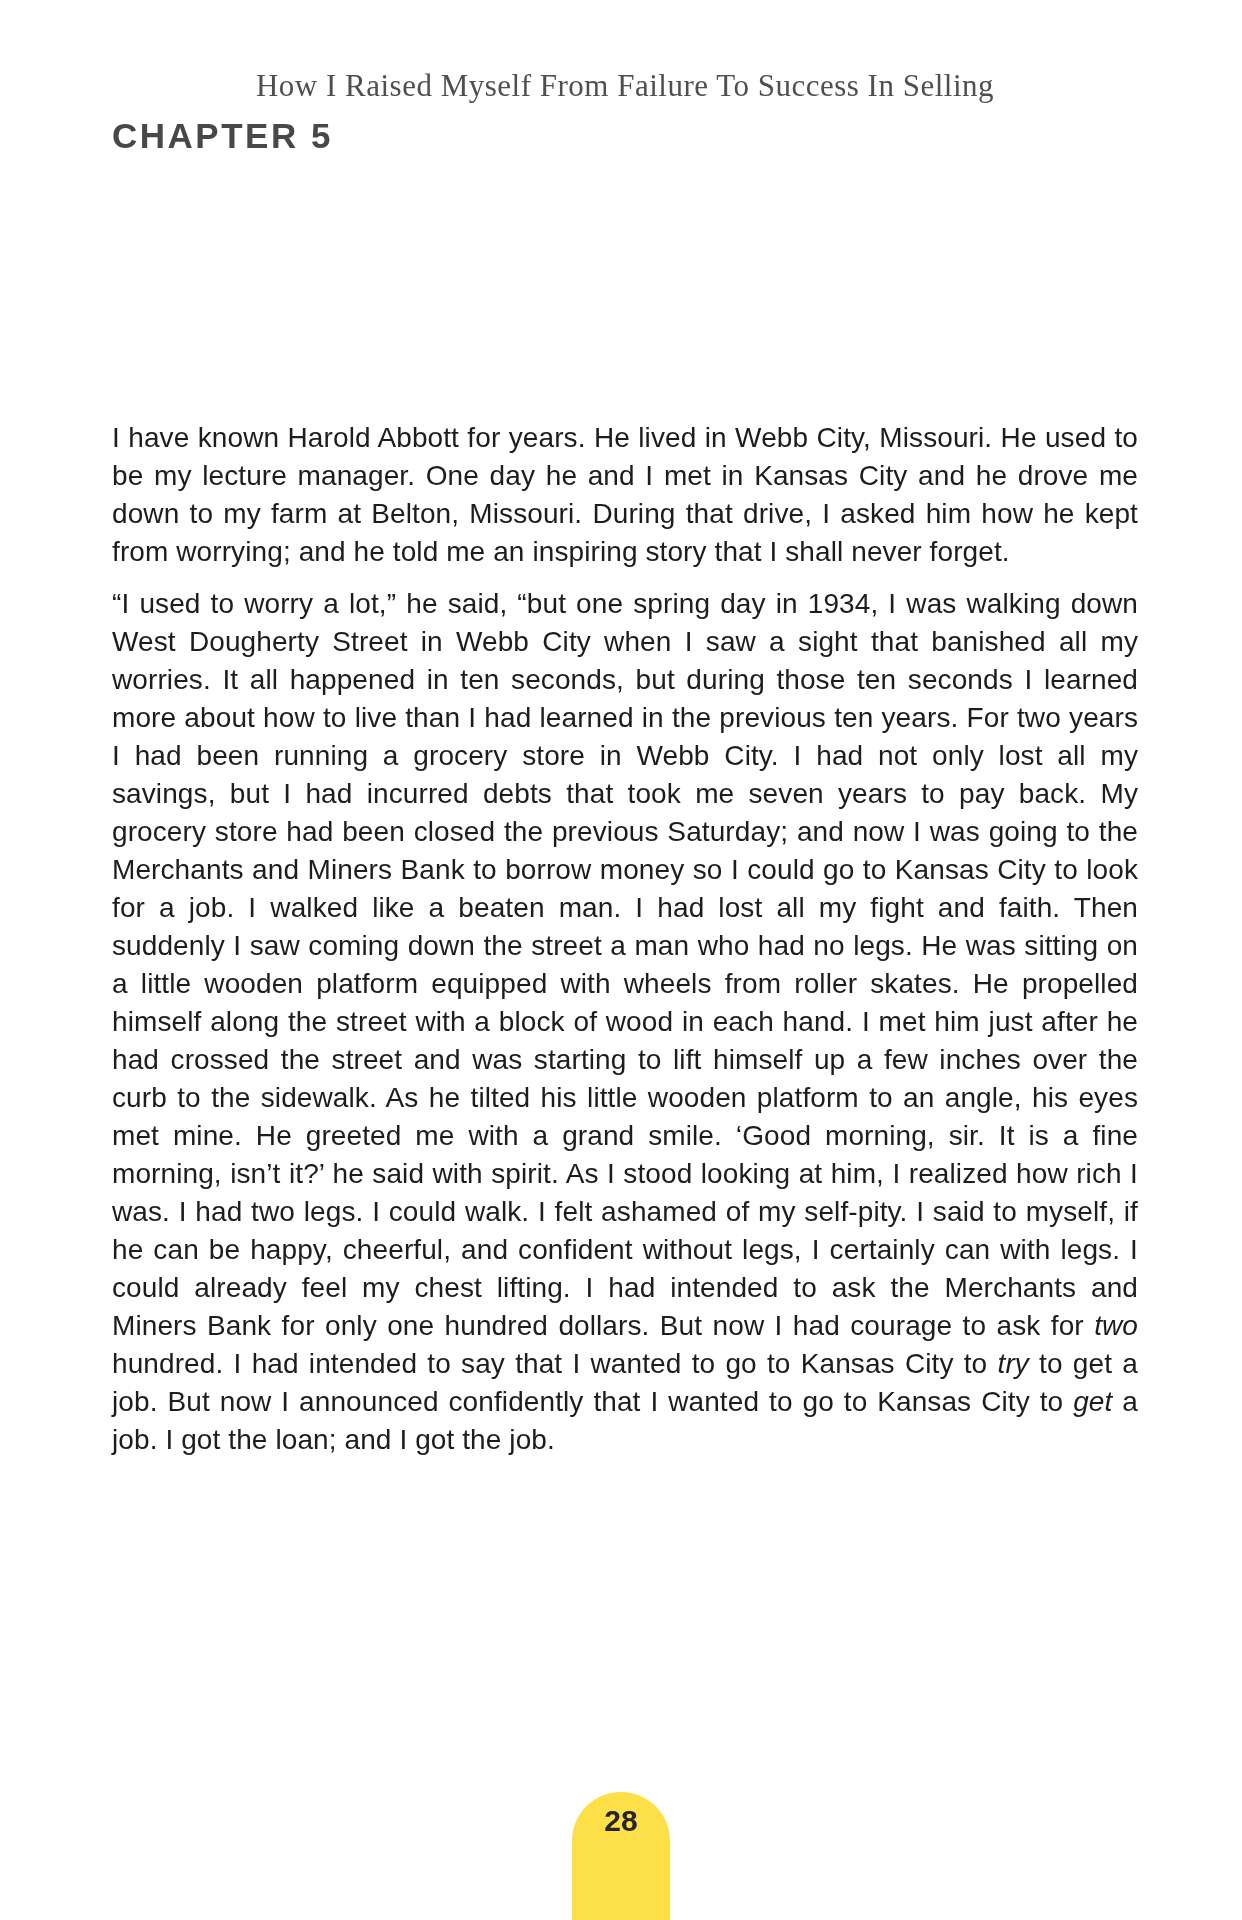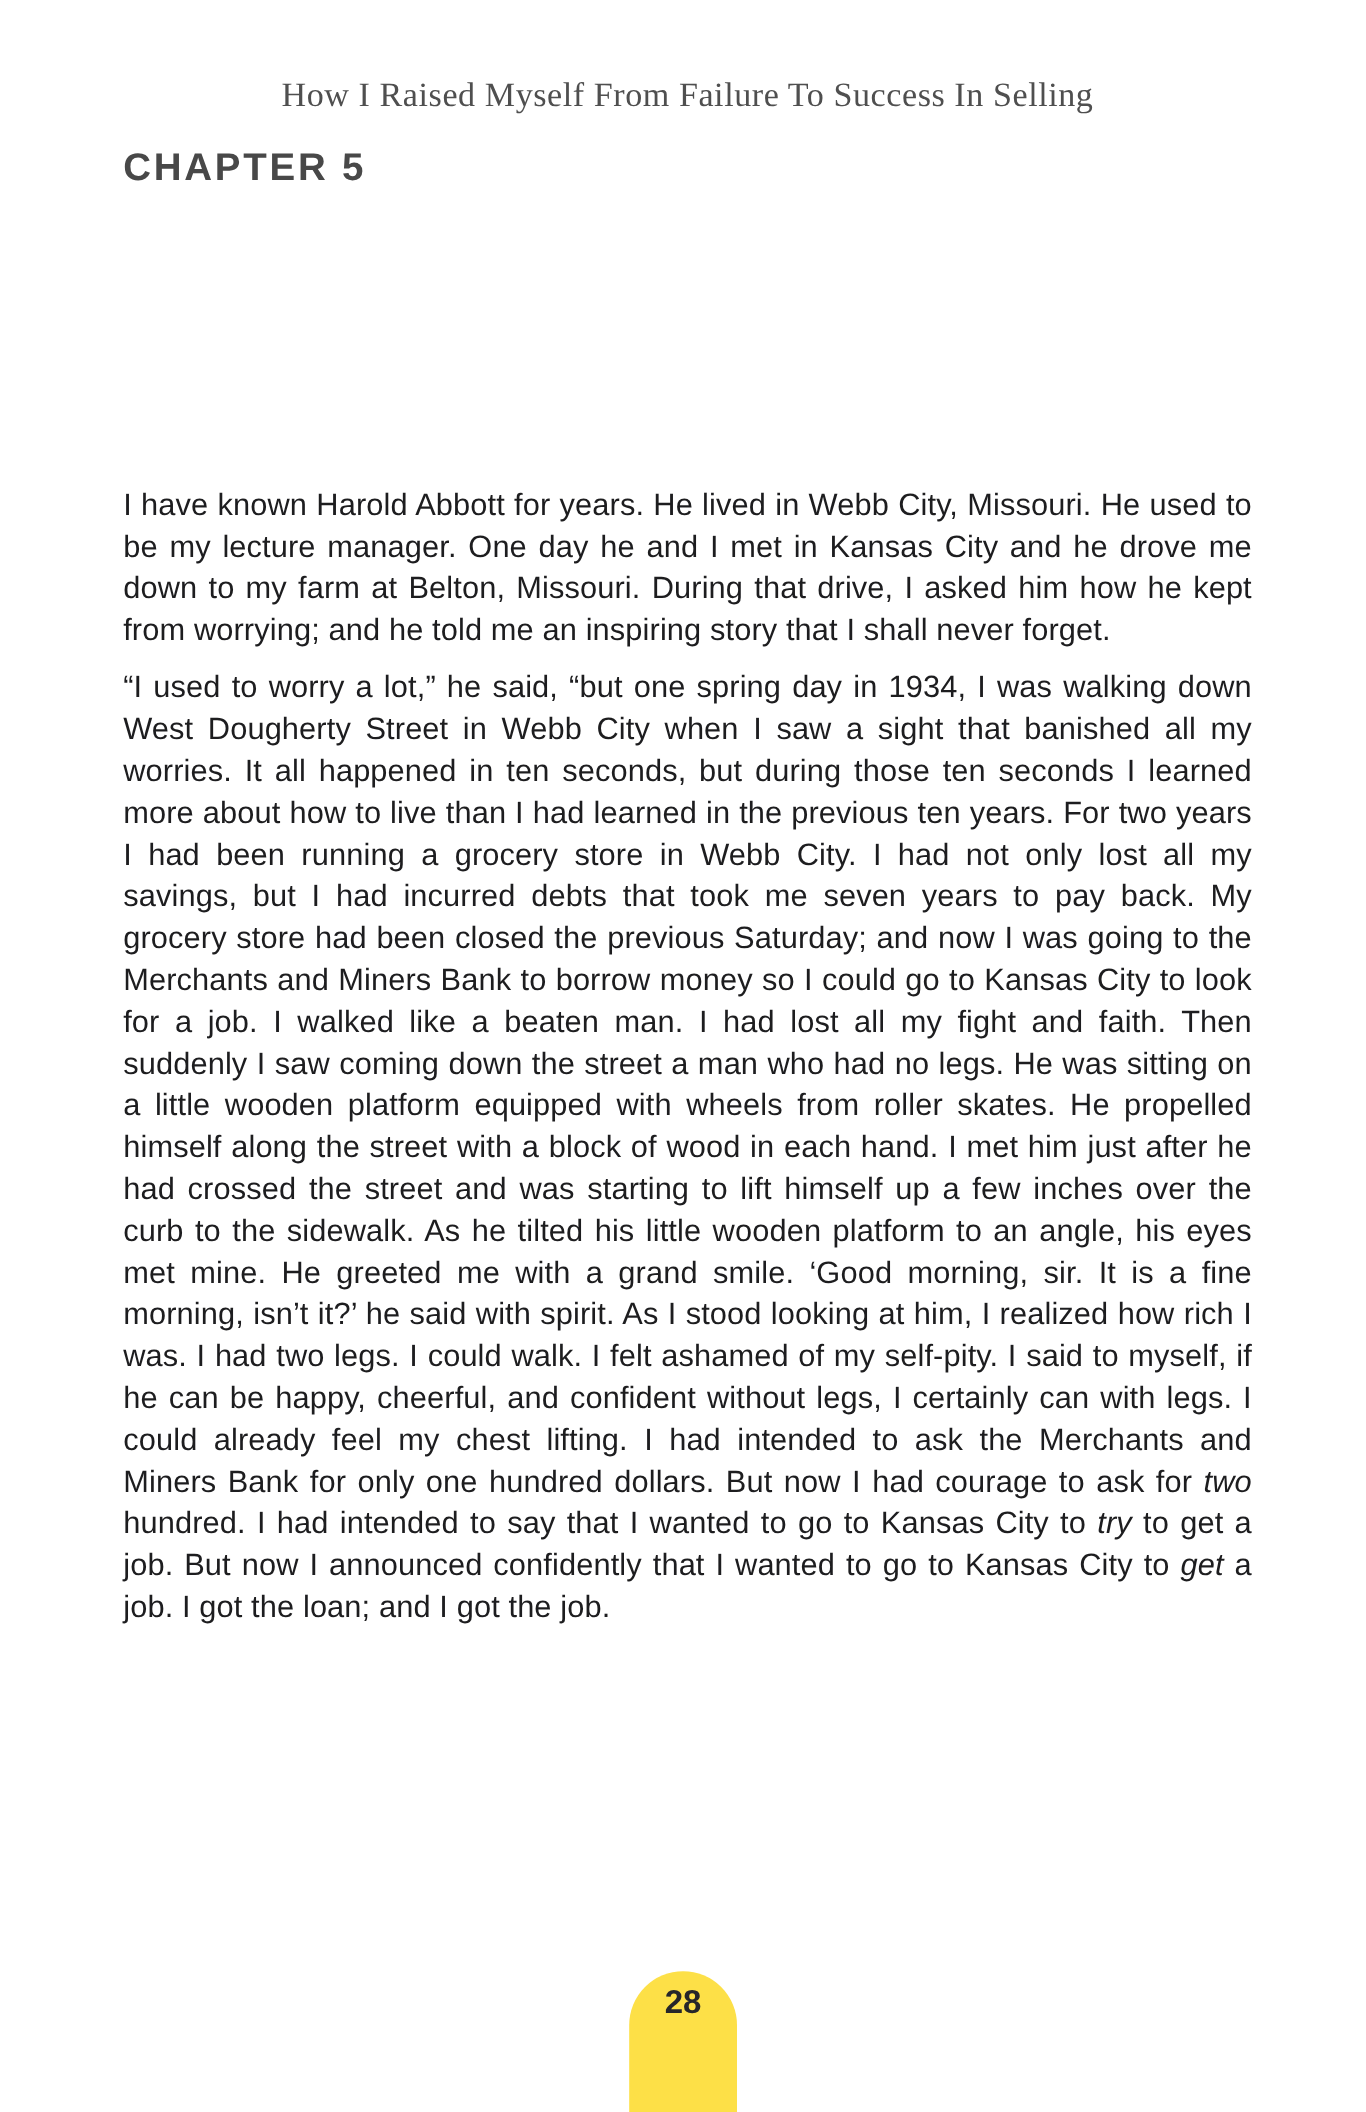--- a/index.html
+++ b/index.html
@@ -22,21 +22,21 @@
     width: 1026px;
     text-align: center;
     font-family: "Liberation Serif", "DejaVu Serif", serif;
     font-size: 31px;
     color: #4f4f4f;
     letter-spacing: 0.5px;
     white-space: nowrap;
   }
   .chapter-label {
     position: absolute;
-    top: 133px;
+    top: 116px;
     left: 112px;
     font-family: "Liberation Sans", sans-serif;
     font-weight: 700;
     font-size: 35px;
     letter-spacing: 2.5px;
     color: #484848;
     white-space: nowrap;
   }
   .chapter-title {
     position: absolute;
@@ -51,21 +51,21 @@
     font-weight: 700;
     font-size: 50px;
     line-height: 58px;
     letter-spacing: 0px;
     transform: scaleX(0.80);
     transform-origin: 50% 50%;
     white-space: nowrap;
   }
   .body-text {
     position: absolute;
-    top: 440px;
+    top: 419px;
     left: 112px;
     width: 1026px;
     color: #1d1d1f;
   }
   .para {
     margin: 0 0 14px 0;
     font-family: "Liberation Sans", sans-serif;
     font-size: 28px;
     line-height: 38px;
     text-align: justify;

